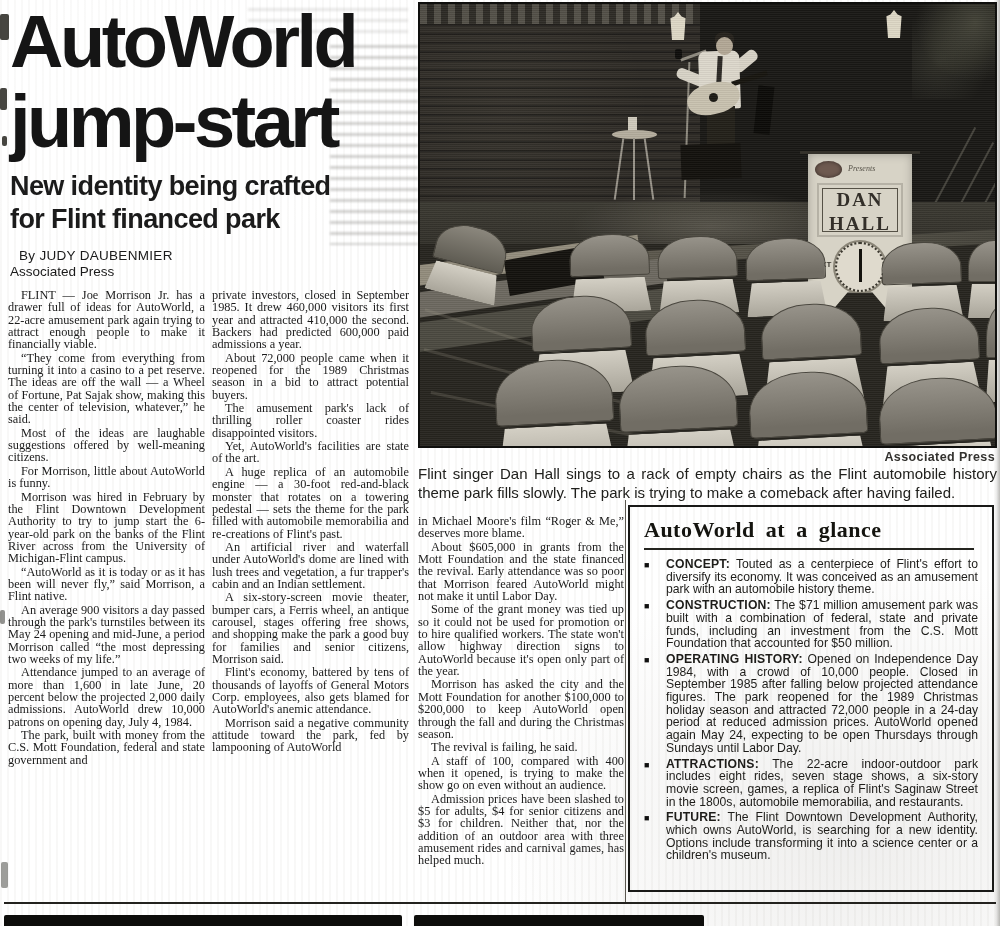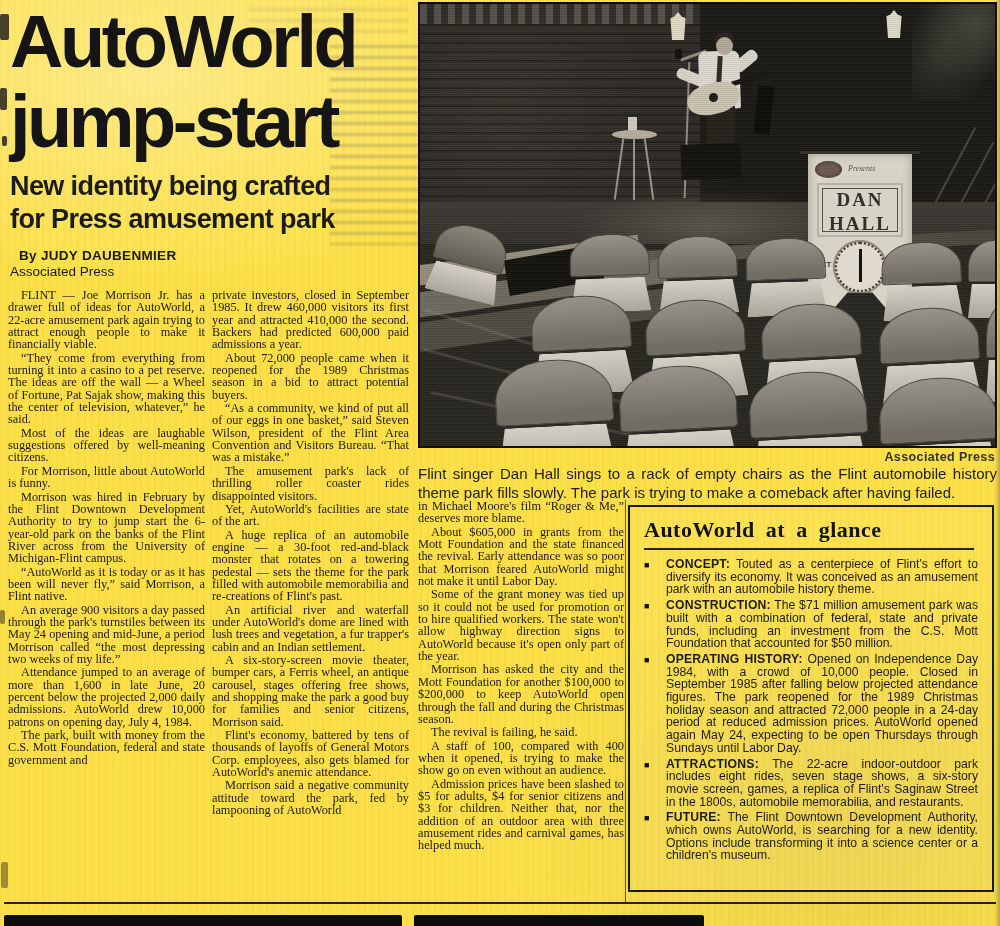--- a/index.html
+++ b/index.html
@@ -1,46 +1,46 @@
 <!DOCTYPE html>
 <html><head>
 <meta charset="utf-8">
 <style>
   html,body{margin:0;padding:0;background:#8a8880;}
   *{box-sizing:border-box;}
-  #page{position:relative;width:1000px;height:926px;background:#fde047;overflow:hidden;
+  #page{position:relative;width:1000px;height:926px;background:#ffffff;overflow:hidden;
         font-family:"Liberation Serif",serif;color:#1a1a1a;}
   
   #page::before{content:"";position:absolute;inset:0;pointer-events:none;
      background:
        radial-gradient(ellipse 600px 300px at 15% 8%, rgba(255,255,255,.35), transparent 70%),
        radial-gradient(ellipse 500px 400px at 85% 90%, rgba(120,115,105,.12), transparent 70%),
        repeating-linear-gradient(90deg, rgba(120,115,100,.05) 0 2px, transparent 2px 7px);}
   #page::after{content:"";position:absolute;top:0;right:0;width:5px;height:100%;
      background:linear-gradient(90deg,transparent,rgba(60,58,50,.35));}
 
   .abs{position:absolute;}
 
   
   #headline{left:10px;top:2px;width:410px;font-family:"Liberation Sans",sans-serif;
      font-weight:700;font-size:74px;line-height:80px;letter-spacing:-3.5px;color:#151515;}
   #subhead{left:10px;top:170px;width:405px;font-family:"Liberation Sans",sans-serif;
      font-weight:700;font-size:27px;line-height:33px;letter-spacing:-.6px;color:#1b1b1b;}
   #byline{left:10px;top:248px;font-family:"Liberation Sans",sans-serif;font-size:13.5px;line-height:16px;}
-  #byline .b1{font-weight:700;letter-spacing:.3px;padding-left:9px;}
+  #byline .b1{font-weight:400;letter-spacing:.3px;padding-left:9px;}
 
   .ghost{background:repeating-linear-gradient(180deg, rgba(95,92,85,.28) 0 3px, transparent 3px 11px);
      filter:blur(1.2px);pointer-events:none;}
 
   
   .col{top:289px;width:197px;font-size:12.3px;line-height:12.35px;text-align:justify;}
   .col p{margin:0 0 1px 0;text-indent:13px;}
   #col1{left:8px;}
   #col2{left:212px;}
-  #col3{left:418px;top:500px;width:206px;}
+  #col3{left:418px;top:515px;width:206px;}
   .cont p:first-child{text-indent:0;}
 
   
   #photo{left:418px;top:2px;width:579px;height:446px;background:#24221e;
      border:2px solid #0f0f0d;overflow:hidden;box-shadow:inset 0 0 50px rgba(0,0,0,.55);}
   #photo .frieze{left:0;top:0;width:300px;height:26px;opacity:.5;
      background:repeating-linear-gradient(90deg,#8a8578 0 7px,#3f3c35 7px 14px);}
   #photo .wall{left:0;top:20px;width:285px;height:218px;background:#2e2b26;
      background-image:repeating-linear-gradient(180deg, rgba(0,0,0,.3) 0 2px, transparent 2px 9px),
        radial-gradient(circle at 30% 40%, rgba(160,150,130,.07), transparent 60%);}
@@ -153,42 +153,41 @@
 
   <div class="abs ghost" style="left:330px;top:45px;width:88px;height:200px;"></div>
   <div class="abs ghost" style="left:248px;top:8px;width:160px;height:26px;opacity:.5;"></div>
 
   <div class="abs" id="headline">
     <div>AutoWorld</div>
     <div>jump-start</div>
   </div>
   <div class="abs" id="subhead">
     <div>New identity being crafted</div>
-    <div>for Press amusement park</div>
+    <div>for Flint financed park</div>
   </div>
   <div class="abs" id="byline">
     <div class="b1">By JUDY DAUBENMIER</div>
     <div>Associated Press</div>
   </div>
 
   <div class="abs col" id="col1">
       <p>FLINT — Joe Morrison Jr. has a drawer full of ideas for AutoWorld, a 22-acre amusement park again trying to attract enough people to make it financially viable.</p>
       <p>“They come from everything from turning it into a casino to a pet reserve. The ideas are off the wall — a Wheel of Fortune, Pat Sajak show, making this the center of television, whatever,” he said.</p>
       <p>Most of the ideas are laughable suggestions offered by well-meaning citizens.</p>
       <p>For Morrison, little about AutoWorld is funny.</p>
       <p>Morrison was hired in February by the Flint Downtown Development Authority to try to jump start the 6-year-old park on the banks of the Flint River across from the University of Michigan-Flint campus.</p>
       <p>“AutoWorld as it is today or as it has been will never fly,” said Morrison, a Flint native.</p>
       <p>An average 900 visitors a day passed through the park's turnstiles between its May 24 opening and mid-June, a period Morrison called “the most depressing two weeks of my life.”</p>
       <p>Attendance jumped to an average of more than 1,600 in late June, 20 percent below the projected 2,000 daily admissions. AutoWorld drew 10,000 patrons on opening day, July 4, 1984.</p>
       <p>The park, built with money from the C.S. Mott Foundation, federal and state government and</p>
     </div>
   <div class="abs col cont" id="col2">
       <p>private investors, closed in September 1985. It drew 460,000 visitors its first year and attracted 410,000 the second. Backers had predicted 600,000 paid admissions a year.</p>
       <p>About 72,000 people came when it reopened for the 1989 Christmas season in a bid to attract potential buyers.</p>
-      <p>“As a community, we kind of put all of our eggs in one basket,” said Steven Wilson, president of the Flint Area Convention and Visitors Bureau. “That was a mistake.”</p>
       <p>The amusement park's lack of thrilling roller coaster rides disappointed visitors.</p>
       <p>Yet, AutoWorld's facilities are state of the art.</p>
       <p>A huge replica of an automobile engine — a 30-foot red-and-black monster that rotates on a towering pedestal — sets the theme for the park filled with automobile memorabilia and re-creations of Flint's past.</p>
       <p>An artificial river and waterfall under AutoWorld's dome are lined with lush trees and vegetation, a fur trapper's cabin and an Indian settlement.</p>
       <p>A six-story-screen movie theater, bumper cars, a Ferris wheel, an antique carousel, stages offering free shows, and shopping make the park a good buy for families and senior citizens, Morrison said.</p>
       <p>Flint's economy, battered by tens of thousands of layoffs of General Motors Corp. employees, also gets blamed for AutoWorld's anemic attendance.</p>
       <p>Morrison said a negative community attitude toward the park, fed by lampooning of AutoWorld</p>
     </div>
   <div class="abs col cont" id="col3">
       <p>in Michael Moore's film “Roger &amp; Me,” deserves more blame.</p>

